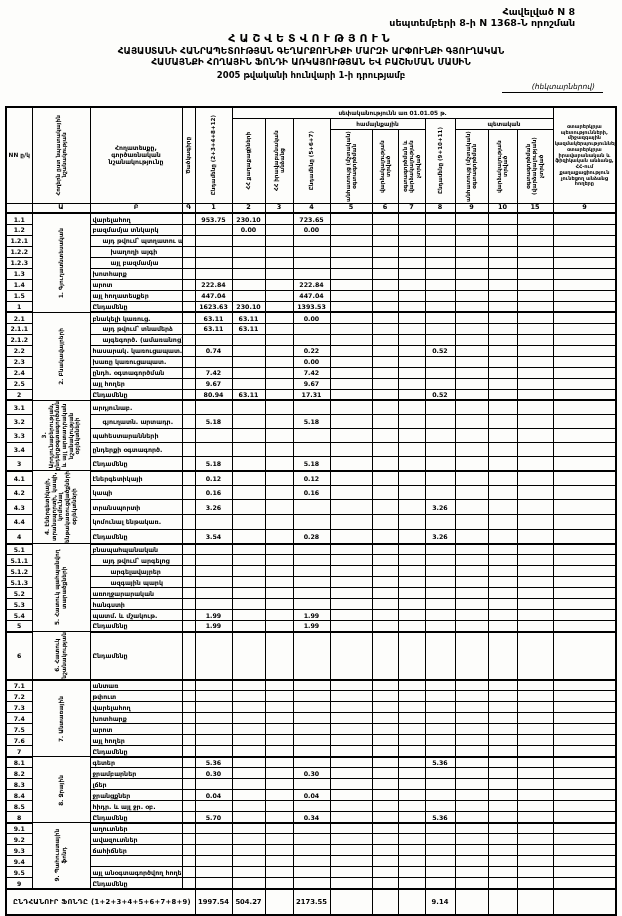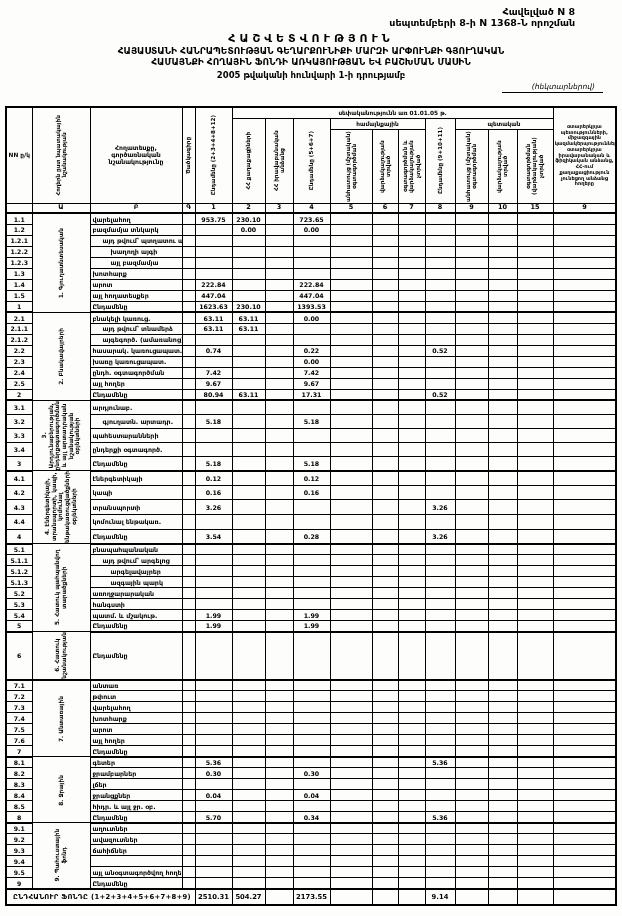--- a/index.html
+++ b/index.html
@@ -36,21 +36,21 @@
   .c12h{font-size:5px;line-height:1.15;padding:1px;}
   .typeh{font-size:6.2px;}
   tbody td{height:11px;font-size:6.3px;vertical-align:middle;}
   tbody tr.tall td{height:34px;}
   td.nn{text-align:center;font-size:6.2px;}
   td.lbl{text-align:left;padding-left:2px;white-space:nowrap;}
   td.lbl.ind1{padding-left:12px;}
   td.lbl.ind2{padding-left:20px;}
   td.num{text-align:center;}
   tr.total td{border-bottom:2px solid #000;}
-  tr.grand td{height:16px;font-size:6.8px;border-top:2px solid #000;}
+  tr.grand td{height:26px;font-size:6.8px;border-top:2px solid #000;}
   tr.grand td.glbl{text-align:left;padding-left:6px;letter-spacing:.3px;}
   td.secl-cell{vertical-align:middle;text-align:center;}
   .secv{writing-mode:vertical-rl;transform:rotate(180deg);margin:0 auto;font-size:5.8px;line-height:1.15;max-height:110px;font-weight:700;}
   
   .footer{display:flex;justify-content:space-between;margin-top:13px;padding:0 60px 0 36px;font-size:9.5px;line-height:1.3;}
 </style>
 </head>
 <body>
 
 <div class="page">
@@ -1119,21 +1119,21 @@
           <td class="num"></td>
           <td class="num"></td>
           <td class="num"></td>
           <td class="num"></td>
           <td class="num"></td>
           <td class="num"></td>
           <td class="num"></td>
         </tr>
         <tr class="grand">
           <td class="glbl" colspan="4">ԸՆԴՀԱՆՈՒՐ ՖՈՆԴԸ (1+2+3+4+5+6+7+8+9)</td>
-          <td class="num">2510.31</td>
+          <td class="num">1997.54</td>
           <td class="num">504.27</td>
           <td class="num"></td>
           <td class="num">2173.55</td>
           <td class="num"></td>
           <td class="num"></td>
           <td class="num"></td>
           <td class="num">9.14</td>
           <td class="num"></td>
           <td class="num"></td>
           <td class="num"></td>

